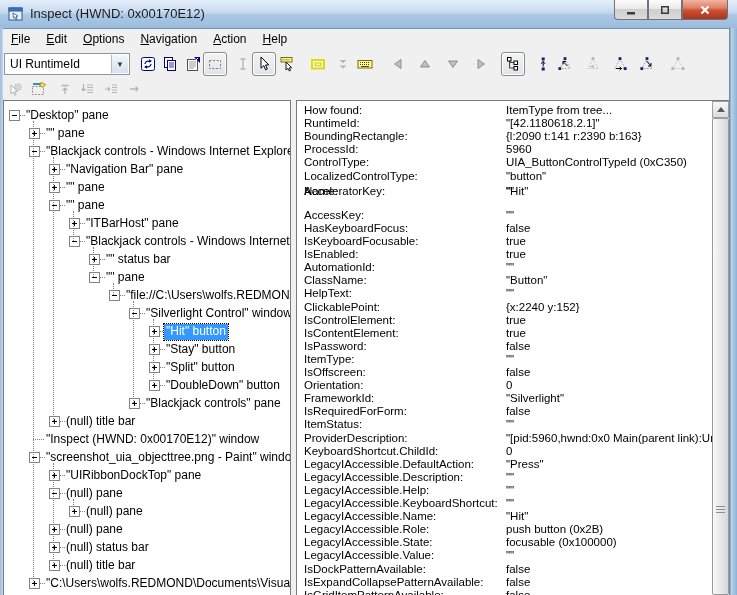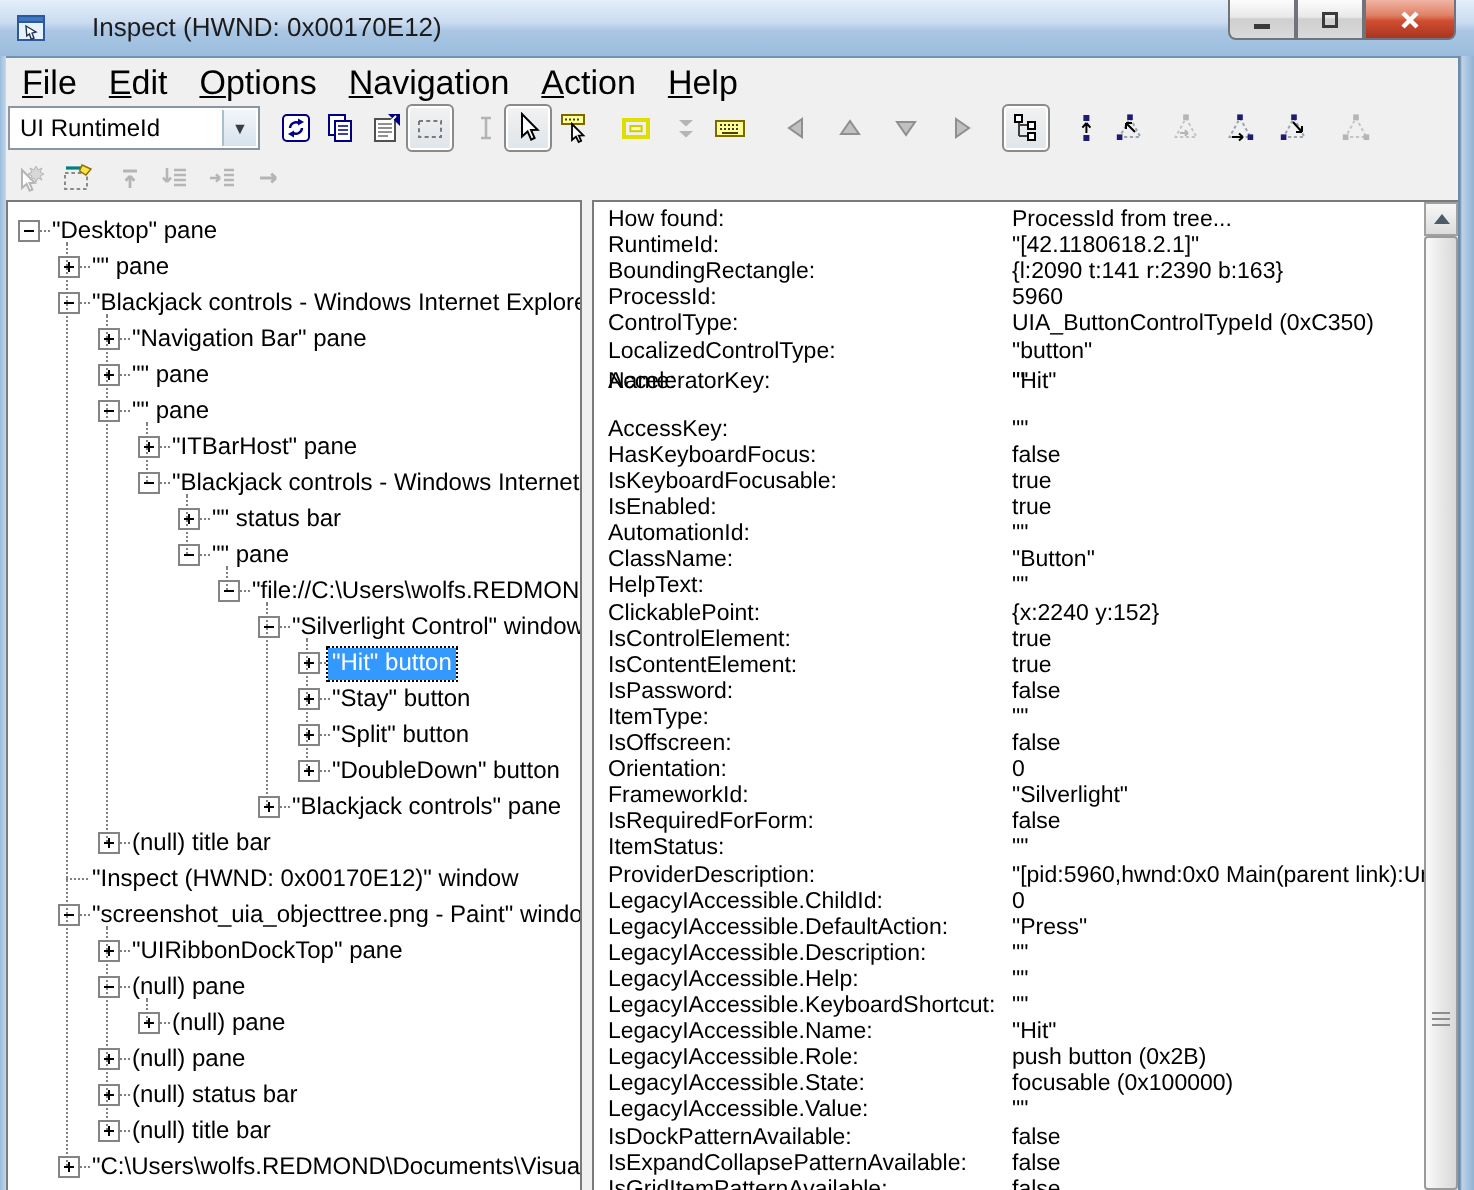--- a/index.html
+++ b/index.html
@@ -7,30 +7,30 @@
     background:#f0f0f0;font-family:"Liberation Sans",sans-serif;color:#000;}
   
   .titlebar{position:absolute;left:0;top:0;right:0;height:28px;
     background:linear-gradient(#e3eefa 0%,#cbdcf0 40%,#aac7e4 55%,#9bbcdd 100%);
     border-bottom:1px solid #7193b2;}
   .border-left{position:absolute;left:0;top:28px;bottom:0;width:3px;
     background:linear-gradient(90deg,#9bbcdd,#c3d8ec);z-index:50;}
   .border-right{position:absolute;right:0;top:28px;bottom:0;width:8px;z-index:50;
     background:linear-gradient(90deg,#6d8cab 0,#6d8cab 1px,#bcd3e9 2px,#8fb2d4 100%);}
   .app-icon{position:absolute;left:8px;top:6px;width:16px;height:16px;}
-  .title-text{position:absolute;left:30px;top:6px;font-size:13px;color:#1c1c1c;white-space:nowrap;margin-left:16px;}
+  .title-text{position:absolute;left:30px;top:6px;font-size:13px;color:#1c1c1c;white-space:nowrap;}
   .caption{position:absolute;top:0;right:9px;display:flex;}
   .cap-btn{width:34px;height:20px;border:1px solid #70747a;border-top:none;
     background:linear-gradient(#fdfdfd,#e8e8e8 45%,#cfcfcf 50%,#dadada);
     display:flex;align-items:center;justify-content:center;box-sizing:border-box;}
   .cap-btn.first{border-radius:0 0 0 4px;}
   .cap-btn.close{width:46px;border-radius:0 0 4px 0;
     background:linear-gradient(#f0b4a4 0%,#e08266 40%,#cf4e31 55%,#a93420 100%);}
   
-  .menubar{position:absolute;left:3px;top:29px;right:8px;height:21px;font-size:17px;}
+  .menubar{position:absolute;left:3px;top:29px;right:8px;height:21px;font-size:12px;}
   .menu-item{display:inline-block;padding:3px 8px 2px 8px;}
   .menu-item::first-letter{text-decoration:underline;}
   
   .toolbar1{position:absolute;left:3px;top:50px;right:8px;height:28px;}
   .toolbar2{position:absolute;left:3px;top:78px;right:8px;height:21px;}
   .combo{position:absolute;left:1px;top:3px;width:126px;height:22px;background:#fff;
     border:1px solid #8996a4;box-sizing:border-box;font-size:12px;}
   .combo .val{position:absolute;left:5px;top:3px;}
   .combo .drop{position:absolute;right:1px;top:1px;bottom:1px;width:16px;
     background:linear-gradient(#f2f6fa,#d7e2ee);border-left:1px solid #aebdcd;
@@ -447,21 +447,21 @@
         <div class="vline" style="left: 149px; top: 218px; height: 66px;"></div>
         <div class="vline" style="left: 49px; top: 362px; height: 102px;"></div>
         <div class="vline" style="left: 69px; top: 398px; height: 12px;"></div>
       </div>
   </div>
 
   <div class="prop-panel">
     <div>
         <div class="prop-row" style="top: 3px;">
           <span class="prop-name">How found:</span>
-          <span class="prop-value">ProcessId from tree...</span>
+          <span class="prop-value">ItemType from tree...</span>
         </div>
         <div class="prop-row" style="top: 16.1px;">
           <span class="prop-name">RuntimeId:</span>
           <span class="prop-value">"[42.1180618.2.1]"</span>
         </div>
         <div class="prop-row" style="top: 29.2px;">
           <span class="prop-name">BoundingRectangle:</span>
           <span class="prop-value">{l:2090 t:141 r:2390 b:163}</span>
         </div>
         <div class="prop-row" style="top: 42.3px;">
@@ -550,21 +550,21 @@
         </div>
         <div class="prop-row" style="top: 317.4px;">
           <span class="prop-name">ItemStatus:</span>
           <span class="prop-value">""</span>
         </div>
         <div class="prop-row" style="top: 330.5px;">
           <span class="prop-name">ProviderDescription:</span>
           <span class="prop-value">"[pid:5960,hwnd:0x0 Main(parent link):Unid</span>
         </div>
         <div class="prop-row" style="top: 343.6px;">
-          <span class="prop-name">LegacyIAccessible.ChildId:</span>
+          <span class="prop-name">KeyboardShortcut.ChildId:</span>
           <span class="prop-value">0</span>
         </div>
         <div class="prop-row" style="top: 356.7px;">
           <span class="prop-name">LegacyIAccessible.DefaultAction:</span>
           <span class="prop-value">"Press"</span>
         </div>
         <div class="prop-row" style="top: 369.8px;">
           <span class="prop-name">LegacyIAccessible.Description:</span>
           <span class="prop-value">""</span>
         </div>

